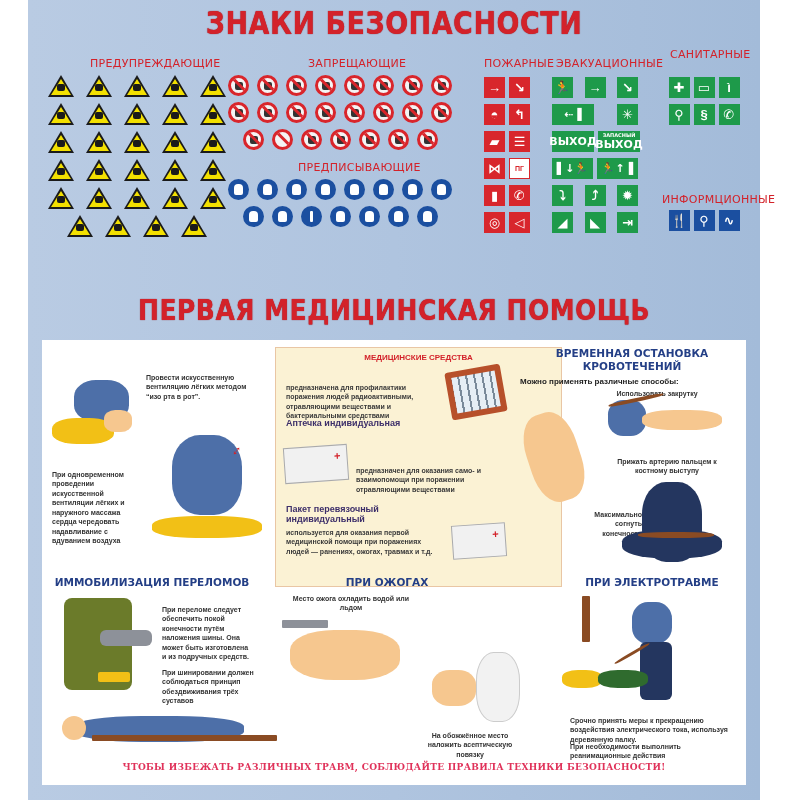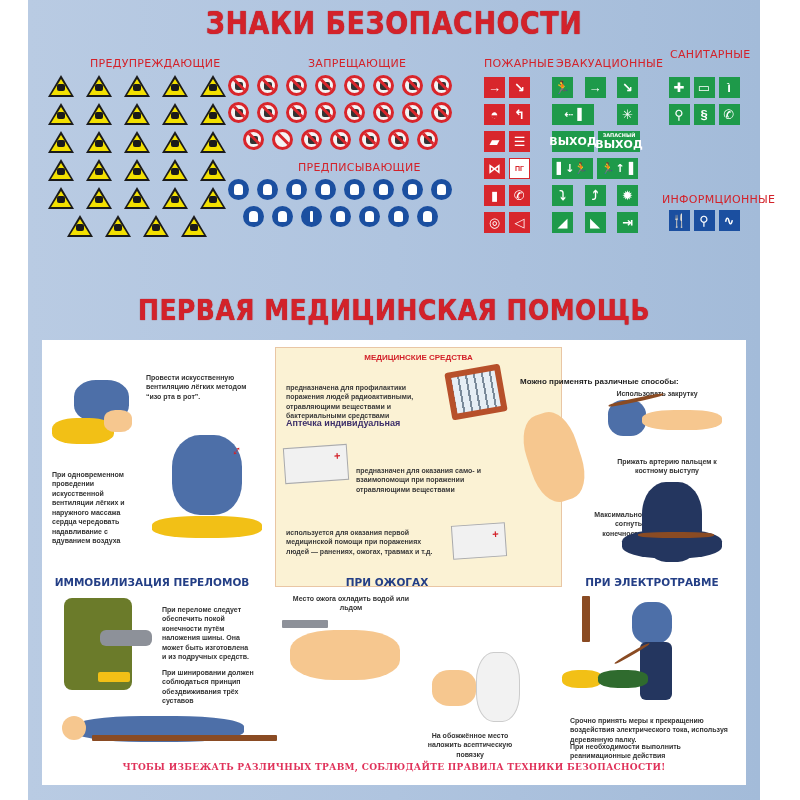--- a/index.html
+++ b/index.html
@@ -349,24 +349,26 @@
 
     <div class="med-box">
       <div class="med-title">МЕДИЦИНСКИЕ СРЕДСТВА</div>
       <div class="med-h" style="left:10px; top:22px; width:160px;margin-top:48px;">Аптечка индивидуальная</div>
       <div class="med-t" style="left:10px; top:35px; width:150px;">предназначена для профилактики поражения людей радиоактивными, отравляющими веществами и бактериальными средствами</div>
       <div class="kit" style="left:172px; top:20px; width:56px; height:48px;"></div>
 
       <div class="pack" style="left:8px; top:98px; width:64px; height:36px;"></div>
       <div class="med-t" style="left:80px; top:118px; width:155px;">предназначен для оказания само- и взаимопомощи при поражении отравляющими веществами</div>
 
+      <div class="med-h" style="left:10px; top:156px; width:130px;">Пакет перевязочный индивидуальный</div>
       <div class="med-t" style="left:10px; top:180px; width:160px;">используется для оказания первой медицинской помощи при поражениях людей — ранениях, ожогах, травмах и т.д.</div>
       <div class="pack" style="left:176px; top:176px; width:54px; height:34px;"></div>
     </div>
 
+    <div class="sec-head" style="left:490px; top:7px; width:200px;">ВРЕМЕННАЯ ОСТАНОВКА КРОВОТЕЧЕНИЙ</div>
     <div class="txt" style="left:478px; top:37px; width:220px; font-size:8px; color:#222;">Можно применять различные способы:</div>
     <div class="txt" style="left:560px; top:49px; width:110px; text-align:center;">Использовать закрутку</div>
     <div class="ill blue-shirt" style="left:566px; top:60px; width:38px; height:36px;"></div>
     <div class="ill skin" style="left:600px; top:70px; width:80px; height:20px;"></div>
     <div class="ill brown" style="left:566px; top:58px; width:56px; height:4px; transform:rotate(-12deg);"></div>
     <div class="ill skin" style="left:486px; top:72px; width:52px; height:90px; transform:rotate(-18deg);"></div>
     <div class="txt" style="left:570px; top:117px; width:110px; text-align:center;">Прижать артерию пальцем к костному выступу</div>
     <div class="txt" style="left:540px; top:170px; width:60px; text-align:right;">Максимально согнуть конечность</div>
     <div class="ill navy" style="left:600px; top:142px; width:60px; height:80px;"></div>
     <div class="ill navy" style="left:580px; top:190px; width:100px; height:28px;"></div>

